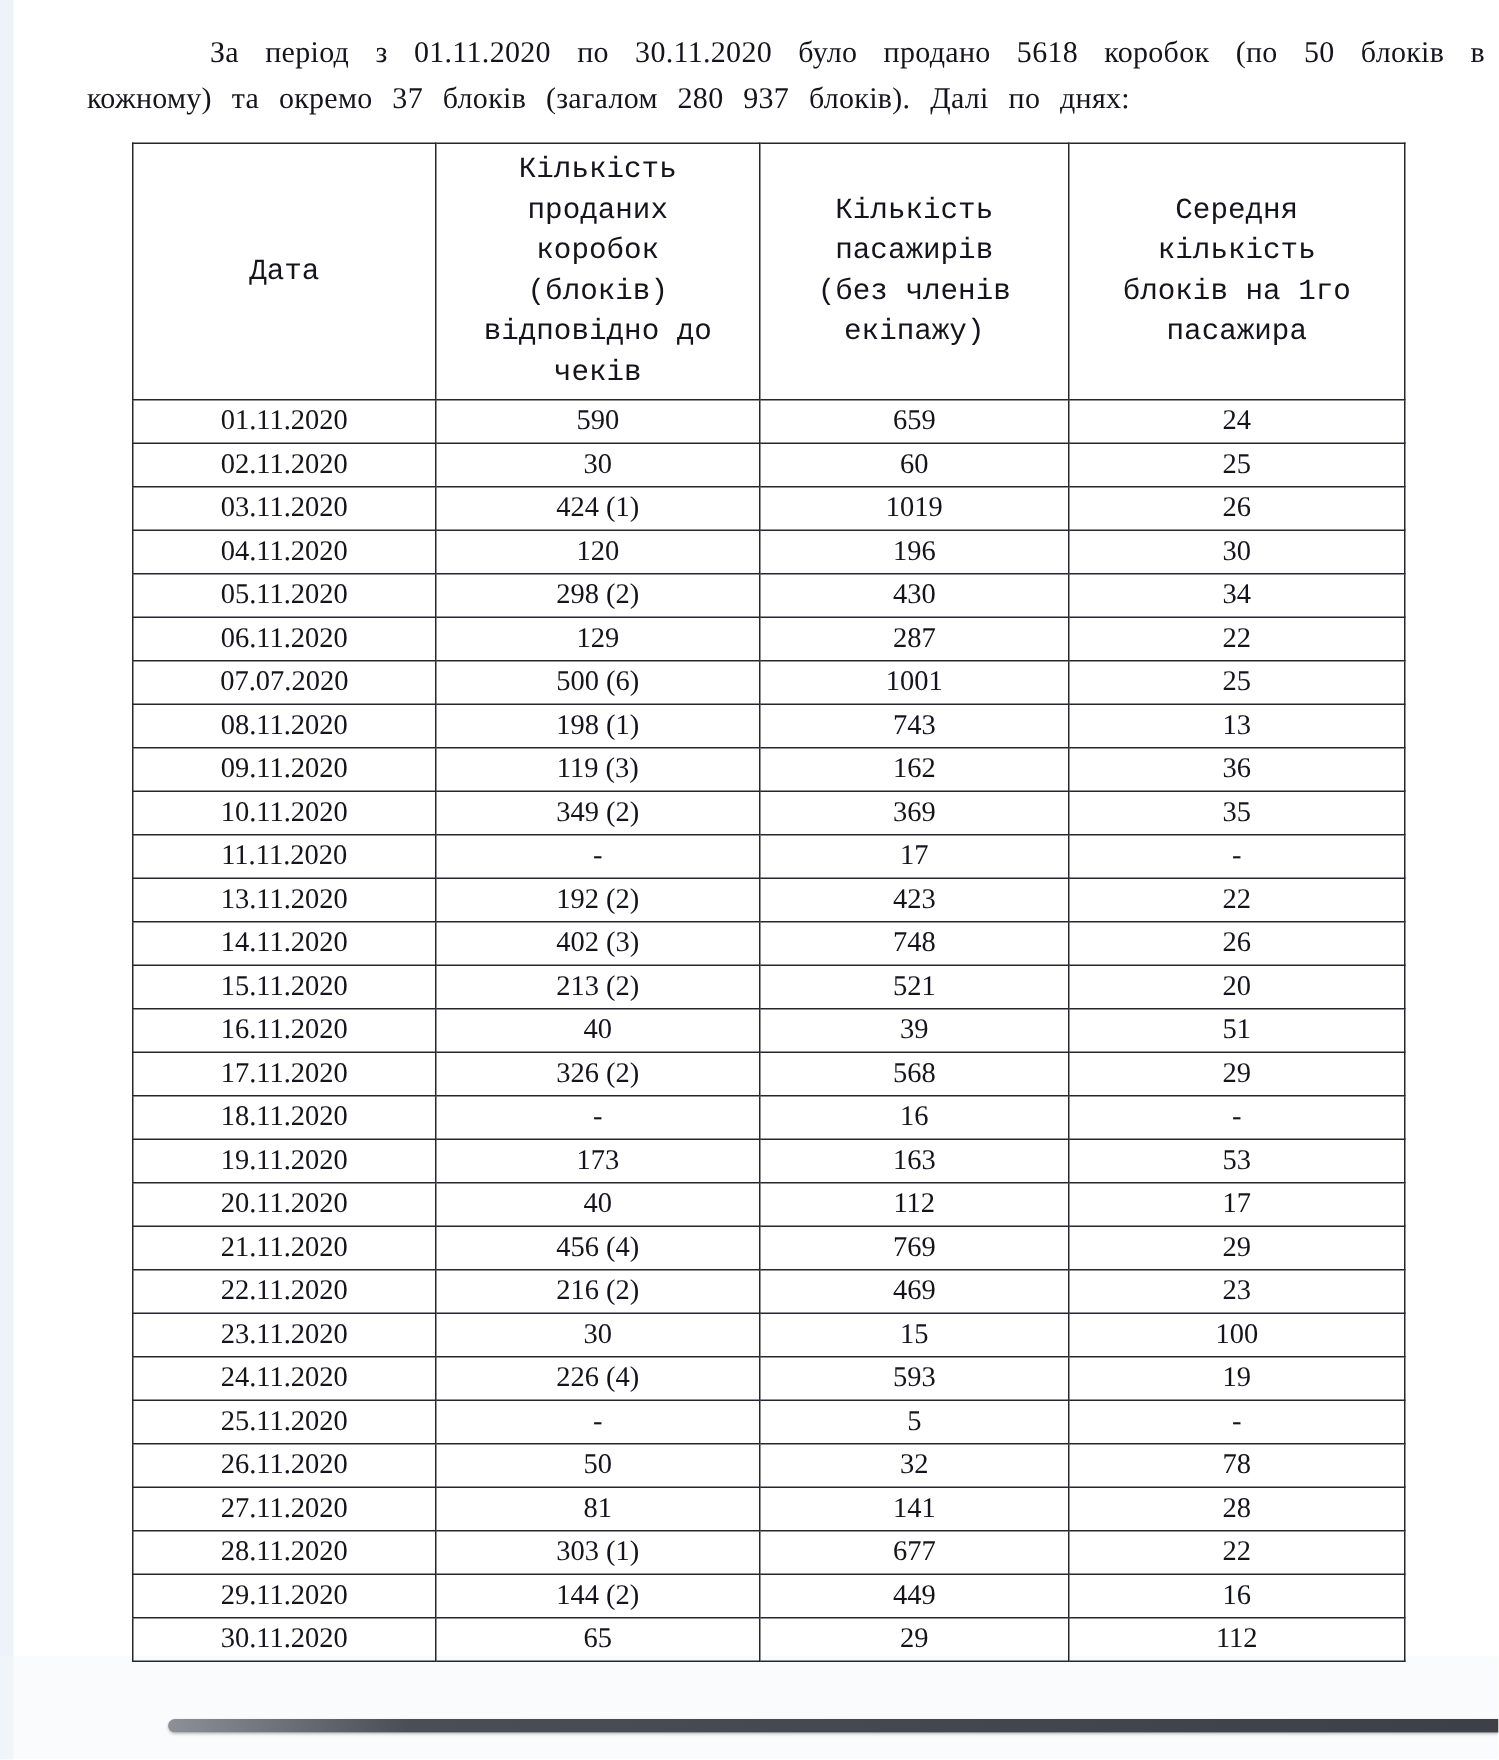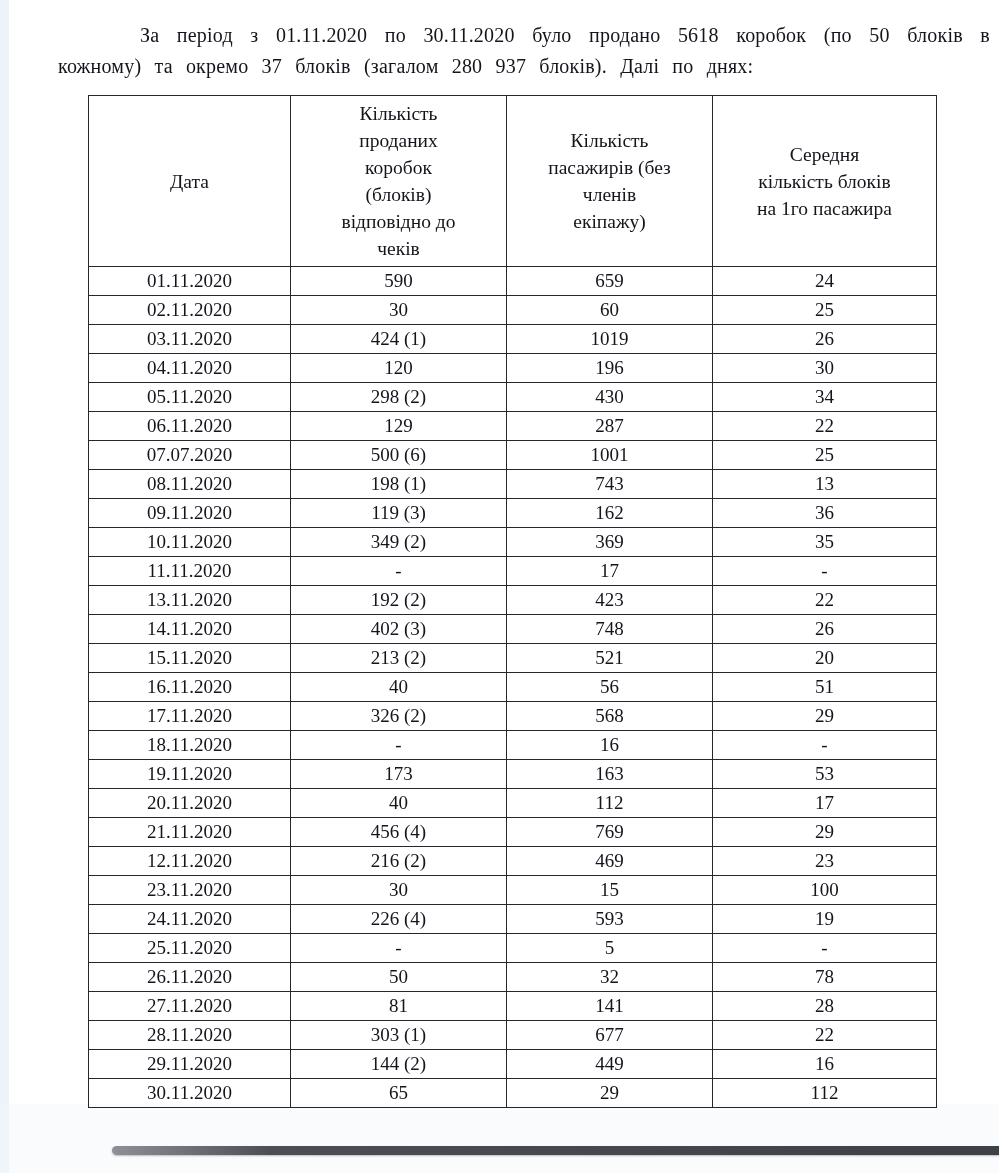--- a/index.html
+++ b/index.html
@@ -44,23 +44,24 @@
     font-size: 19px;
   }
   .sales-table th, .sales-table td {
     border: 1.5px solid #26262e;
     text-align: center;
     vertical-align: middle;
   }
   .sales-table th {
     font-weight: normal;
     height: 142px;
-    padding: 4px 40px;
+    padding: 4px 26px;
     font-size: 19.5px;
     line-height: 27px;
+    font-family: Liberation Mono, monospace;
   }
   .sales-table td {
     height: 28px;
     padding: 0 4px;
     line-height: 28px;
     white-space: nowrap;
   }
   col.c1 { width: 202px; }
   col.c2 { width: 216px; }
   col.c3 { width: 206px; }
@@ -188,21 +189,21 @@
         <tr>
           <td>15.11.2020</td>
           <td>213 (2)</td>
           <td>521</td>
           <td>20</td>
         </tr>
 
         <tr>
           <td>16.11.2020</td>
           <td>40</td>
-          <td>56</td>
+          <td>39</td>
           <td>51</td>
         </tr>
 
         <tr>
           <td>17.11.2020</td>
           <td>326 (2)</td>
           <td>568</td>
           <td>29</td>
         </tr>
 
@@ -228,21 +229,21 @@
         </tr>
 
         <tr>
           <td>21.11.2020</td>
           <td>456 (4)</td>
           <td>769</td>
           <td>29</td>
         </tr>
 
         <tr>
-          <td>12.11.2020</td>
+          <td>22.11.2020</td>
           <td>216 (2)</td>
           <td>469</td>
           <td>23</td>
         </tr>
 
         <tr>
           <td>23.11.2020</td>
           <td>30</td>
           <td>15</td>
           <td>100</td>

